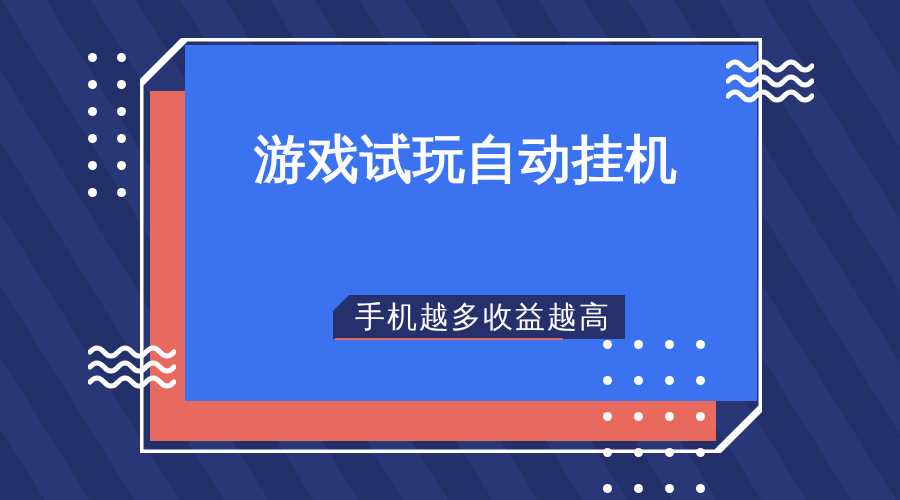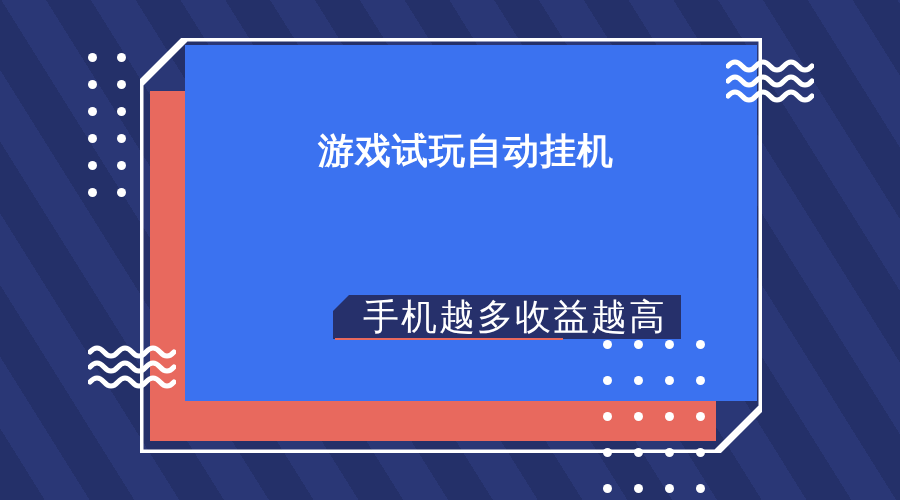--- a/index.html
+++ b/index.html
@@ -133,21 +133,21 @@
     padding: 0;
   }
 
   #headline {
     position: absolute;
     left: 0;
     right: 10px;
     top: 88px;
     text-align: center;
     color: #ffffff;
-    font-size: 36px;
+    font-size: 52px;
     line-height: 1;
     font-weight: bold;
     letter-spacing: 1px;
     white-space: nowrap;
   }
 
   #subline {
     position: absolute;
     left: 20px;
     right: 0;
@@ -169,25 +169,24 @@
     padding: 0 14px 0 22px;
     background: #26306b;
     -webkit-clip-path: polygon(16px 0, 100% 0, 100% 100%, 0 100%, 0 16px);
     clip-path: polygon(16px 0, 100% 0, 100% 100%, 0 100%, 0 16px);
     display: flex;
     align-items: center;
     justify-content: center;
   }
   #badge-label {
     color: #ffffff;
-    font-size: 36px;
+    font-size: 30px;
     line-height: 1;
     letter-spacing: 2px;
     white-space: nowrap;
-    margin-left: 8px;
   }
   #badge-underline {
     position: absolute;
     left: 150px;
     top: 293px;
     width: 228px;
     height: 2px;
     background: #e8695e;
     z-index: 6;
   }

